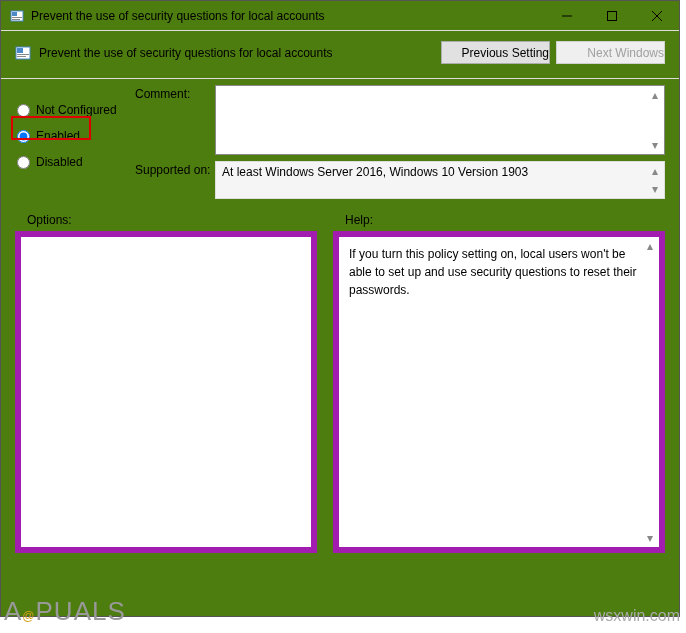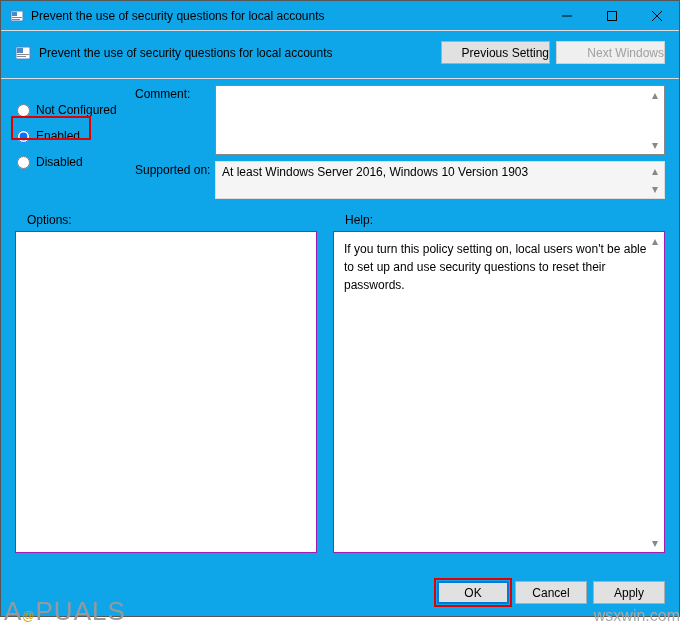--- a/index.html
+++ b/index.html
@@ -1,17 +1,17 @@
 <!DOCTYPE html>
 <html><head>
   <meta charset="utf-8">
   <style>
     * { box-sizing: border-box; margin: 0; padding: 0; font-family: "Segoe UI", Tahoma, sans-serif; font-size: 12px; }
     body { background: #fff; width: 686px; height: 633px; position: relative; }
-    .window { width: 680px; height: 617px; border: 1px solid #555; background: #0ea5e9; position: relative; }
+    .window { width: 680px; height: 617px; border: 1px solid #555; background: #4d7c0f; position: relative; }
     .titlebar { height: 30px; display: flex; align-items: center; padding-left: 8px; border-bottom: 1px solid #ddd; }
     .titlebar-icon { width: 16px; height: 16px; margin-right: 6px; display: flex; align-items: center; justify-content: center; }
     .titlebar-text { flex: 1; color: #000; }
     .titlebar-controls { display: flex; }
     .tbc { width: 45px; height: 29px; display: flex; align-items: center; justify-content: center; }
     .header-row { display: flex; align-items: center; padding: 10px 14px 14px 14px; border-bottom: 1px solid #ddd; }
     .header-icon { width: 16px; height: 16px; margin-right: 8px; }
     .header-label { flex: 1; color: #000; }
     .nav-btn { width: 109px; height: 23px; background: #e1e1e1; border: 1px solid #adadad; margin-left: 6px; font-size: 12px; text-align: right; }
     .nav-btn.disabled { color: #a0a0a0; border-color: #d0d0d0; background: #efefef; }
@@ -24,21 +24,21 @@
     .field-row { display: flex; margin-bottom: 6px; }
     .field-label { width: 80px; padding-top: 2px; text-align: left; color: #000; }
     .comment-box { flex: 1; height: 70px; border: 1px solid #888; position: relative; background: #fff; }
     .supported-box { flex: 1; height: 38px; border: 1px solid #ddd; background: #f5f5f5; padding: 3px 6px; color: #000; position: relative; }
     .scroll-arrow { position: absolute; right: 1px; width: 16px; height: 16px; display: flex; align-items: center; justify-content: center; color: #888; }
     .scroll-arrow.up { top: 1px; }
     .scroll-arrow.down { bottom: 1px; }
     .lower-labels { display: flex; padding: 4px 14px 4px 26px; }
     .lower-labels div:first-child { width: 318px; }
     .lower-panels { display: flex; gap: 16px; padding: 0 14px; }
-    .panel { border: 1px solid #a21caf; background: #fff; height: 322px; }
+    .panel { border: 6px solid #a21caf; background: #fff; height: 322px; }
     .options-panel { width: 302px; }
     .help-panel { flex: 1; padding: 8px 10px; line-height: 1.5; color: #000; position: relative; }
     .button-bar { position: absolute; bottom: 12px; right: 14px; display: flex; gap: 6px; }
     .dlg-btn { width: 72px; height: 23px; background: #e1e1e1; border: 1px solid #adadad; font-size: 12px; display: flex; align-items: center; justify-content: center; }
     .ok-wrap { position: relative; }
     .ok-highlight { position: absolute; left: -3px; top: -3px; right: -3px; bottom: -3px; border: 2px solid #e00000; pointer-events: none; }
     .dlg-btn.ok { border: 1px solid #0078d7; box-shadow: inset 0 0 0 1px #0078d7; }
     .watermark-a { position: absolute; left: 4px; bottom: 6px; font-size: 26px; font-weight: 400; letter-spacing: 1px; color: #999; font-family: Arial, sans-serif; }
     .watermark-a .gold { color: #d4a017; position: relative; }
     .watermark-w { position: absolute; right: 6px; bottom: 8px; font-size: 16px; color: #aaa; }
@@ -133,24 +133,16 @@
 
   <div class="lower-panels">
     <div class="panel options-panel"></div>
     <div class="panel help-panel">
       <span>If you turn this policy setting on, local users won't be able to set up and use security questions to reset their passwords.</span>
       <div class="scroll-arrow up">▴</div>
       <div class="scroll-arrow down">▾</div>
     </div>
   </div>
 
-  <div class="button-bar">
-    <div class="ok-wrap">
-      <div class="ok-highlight"></div>
-      <button class="dlg-btn ok">OK</button>
-    </div>
-    <button class="dlg-btn">Cancel</button>
-    <button class="dlg-btn">Apply</button>
-  </div>
 </div>
 
 <div class="watermark-a">A<span class="gold">@</span>PUALS</div>
 <div class="watermark-w">wsxwin.com</div>
 
 </body></html>

